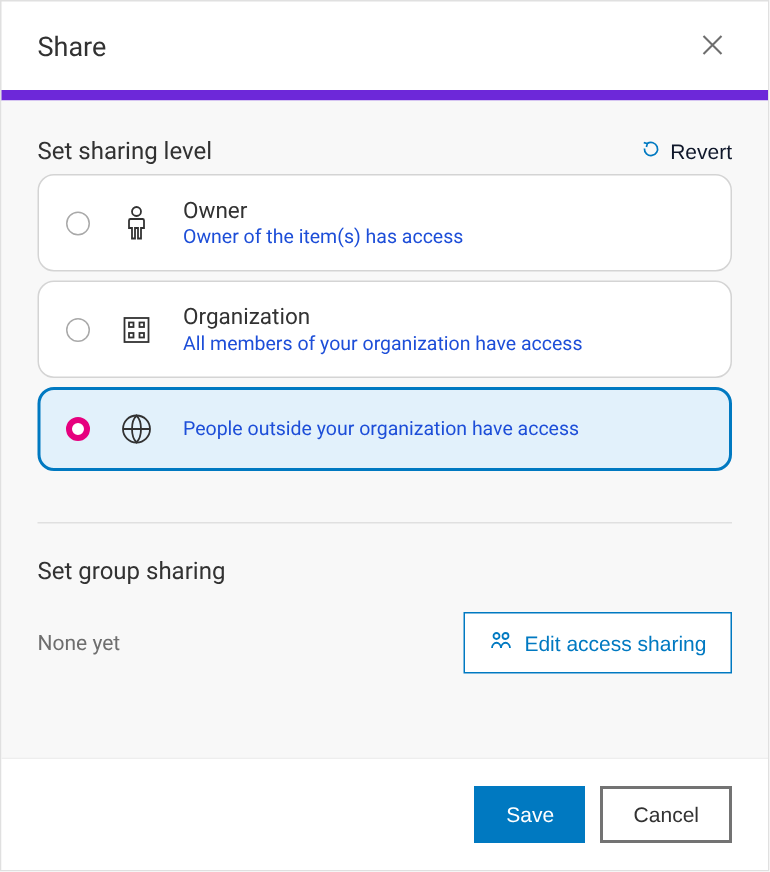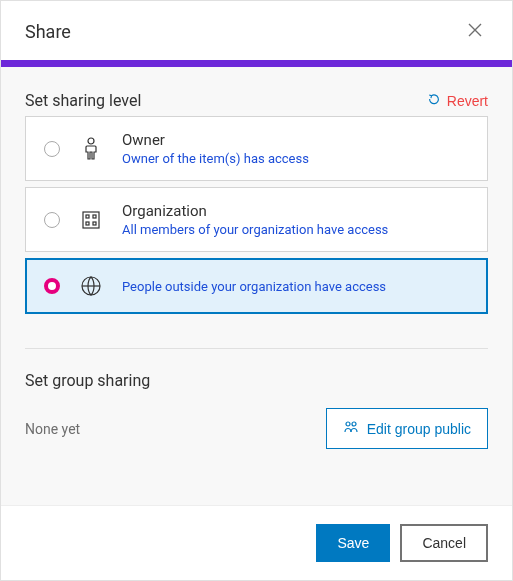--- a/index.html
+++ b/index.html
@@ -52,36 +52,36 @@
       margin-bottom: 6px;
     }
     .section-title {
       font-size: 16px;
       font-weight: 400;
       color: #323232;
     }
     .revert {
       background: none;
       border: none;
-      color: #ef4444;
+      color: #0f172a;
       cursor: pointer;
       font-size: 14px;
       display: flex;
       align-items: center;
       gap: 6px;
     }
     .options { display: flex; flex-direction: column; gap: 6px; }
     .option {
       display: flex;
       align-items: center;
       gap: 18px;
       padding: 14px 18px;
       background: #fff;
       border: 1px solid #d4d4d4;
-      border-radius: 0;
+      border-radius: 11px;
       cursor: pointer;
     }
     .option.selected {
       background: #e2f1fb;
       border: 2px solid #0079c1;
       padding: 13px 17px;
     }
     .radio {
       width: 16px; height: 16px;
       border: 1px solid #a9a9a9;
@@ -231,21 +231,21 @@
       <span class="none-yet">None yet</span>
       <button class="edit-group">
         <span>
           <svg width="16" height="16" viewBox="0 0 16 16" fill="none" stroke="#0079c1" stroke-width="1.2">
             <circle cx="5" cy="5" r="2"></circle>
               <circle cx="11" cy="5" r="2"></circle>
             <path d="M2 13 c0-2 1.5-3.5 3-3.5 s3 1.5 3 3.5"></path>
             <path d="M8 13 c0-2 1.5-3.5 3-3.5 s3 1.5 3 3.5"></path>
           </svg>
         </span>
-        <span>Edit group public</span>
+        <span>Edit access sharing</span>
       </button>
     </div>
   </div>
 
   <div class="footer">
     <button class="btn btn-primary">Save</button>
     <button class="btn btn-secondary">Cancel</button>
   </div>
 </div>
 

